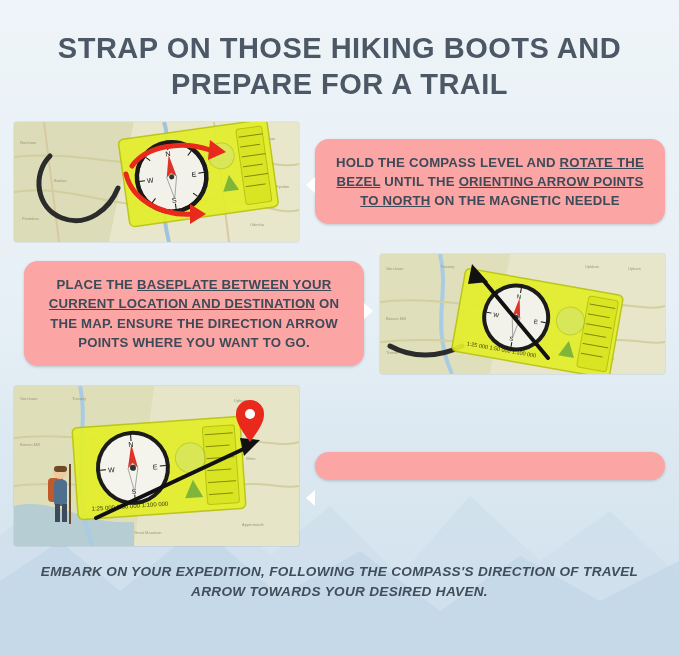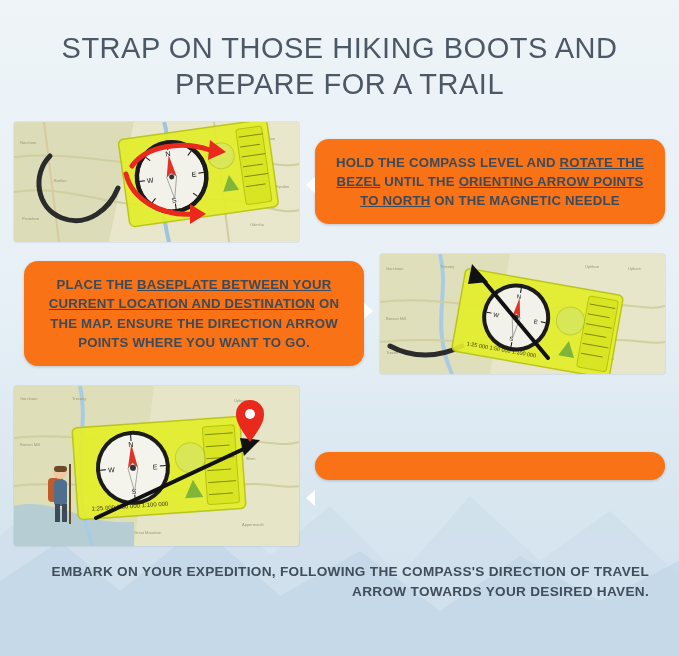--- a/index.html
+++ b/index.html
@@ -25,21 +25,21 @@
   .page {
     position: relative;
     z-index: 2;
     width: 679px;
     height: 656px;
     box-sizing: border-box;
   }
   .headline {
     text-align: center;
     color: #4c5866;
-    font-weight: normal;
+    font-weight: bold;
     font-size: 29px;
     line-height: 1.22;
     letter-spacing: 0.5px;
     padding: 12px 48px 0 48px;
     text-transform: uppercase;
   }
 
   
   .row {
     display: flex;
@@ -57,21 +57,21 @@
     position: relative;
     flex: none;
     background: #cdd6a8;
     box-shadow: 0 0 0 1px rgba(0,0,0,0.06);
   }
   .photo.p1 { width: 285px; height: 120px; }
   .photo.p2 { width: 285px; height: 120px; }
   .photo.p3 { width: 285px; height: 160px; }
 
   .callout {
-    background: #f97316;
+    background: #fca5a5;
     border-radius: 14px;
     box-shadow: 0 1px 3px rgba(0,0,0,0.18);
     padding: 14px 16px;
     color: #3e4a57;
     font-weight: bold;
     font-size: 13.2px;
     line-height: 1.45;
     text-align: center;
     letter-spacing: 0.2px;
     text-transform: uppercase;
@@ -90,28 +90,29 @@
     border-width: 8px 9px 8px 0;
     border-color: transparent #ffffff transparent transparent;
   }
   .tail.right {
     right: -9px; top: 42px;
     border-width: 8px 0 8px 9px;
     border-color: transparent transparent transparent #ffffff;
   }
 
   .footer {
-    text-align: right;
+    text-align: center;
     color: #414d5a;
     font-weight: bold;
     font-size: 13.6px;
     line-height: 1.5;
     letter-spacing: 0.3px;
     text-transform: uppercase;
     padding: 16px 30px 8px 30px;
+    font-style: italic;
   }
 
   
   .map-bg { position: absolute; inset: 0; }
 </style>
 </head>
 <body>
 
 <svg class="mountains" viewBox="0 0 679 330" preserveAspectRatio="none">
   <path d="M0,330 L0,210 L70,150 L130,205 L190,140 L270,230 L330,180 L400,250 L470,170 L540,235 L610,185 L679,250 L679,330 Z" fill="#cfdfeb" opacity="0.75"></path>

